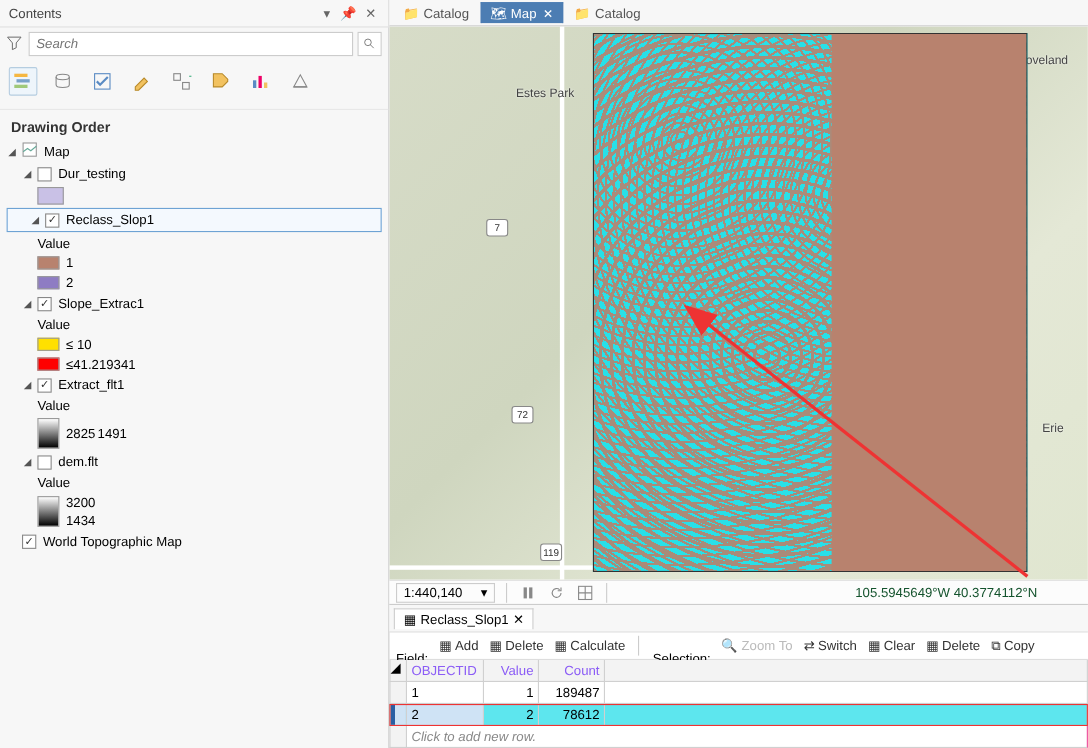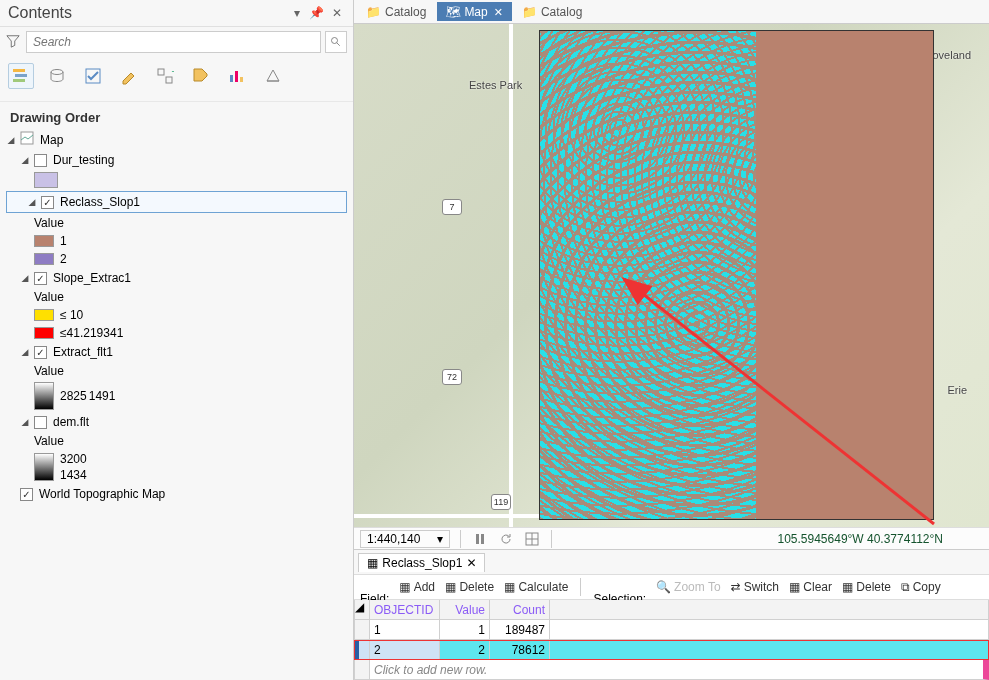--- a/index.html
+++ b/index.html
@@ -1,21 +1,21 @@
 <!DOCTYPE html>
 <html><head>
 <meta charset="utf-8">
 <style>
 * { box-sizing: border-box; margin: 0; padding: 0; font-family: "Segoe UI", Tahoma, sans-serif; font-size: 12px; }
 body { width: 989px; height: 680px; display: flex; background: #fff; overflow: hidden; }
 
 
 .contents { width: 354px; height: 100%; border-right: 1px solid #ccc; display: flex; flex-direction: column; background: #f7f7f7; }
 .contents-header { display: flex; align-items: center; padding: 4px 8px; background: #f7f7f7; border-bottom: 1px solid #e0e0e0; }
-.contents-title { font-size: 16px; color: #444; flex: 1; }
+.contents-title { font-size: 12px; color: #444; flex: 1; }
 .hdr-icon { width: 16px; height: 16px; margin-left: 4px; cursor: pointer; display: flex; align-items: center; justify-content: center; color: #666; }
 
 .search-row { display: flex; align-items: center; padding: 4px 6px; gap: 4px; }
 .filter-ic { width: 16px; height: 16px; cursor: pointer; }
 .search-input { flex: 1; border: 1px solid #ccc; padding: 3px 6px; color: #888; font-style: italic; }
 .search-btn { width: 22px; height: 22px; border: 1px solid #ccc; background: #fff; cursor: pointer; display:flex; align-items:center; justify-content:center; }
 
 .toolbar { display: flex; gap: 10px; padding: 6px 8px 12px 8px; border-bottom: 1px solid #e8e8e8; }
 .tb-btn { width: 26px; height: 26px; border: none; background: transparent; cursor: pointer; display:flex; align-items:center; justify-content:center; }
 .tb-btn.active { background: #eef5fb; border: 1px solid #b5cde0; border-radius: 2px; }
@@ -292,21 +292,21 @@
   </div>
 
   <div class="map-area">
     <div class="map-bg"></div>
     <div class="roads"></div>
     <span class="city" style="left:115px; top:55px;">Estes Park</span>
     <span class="city" style="left:230px; top:6px; font-style:italic;">Big-Thompson Canyon</span>
     <span class="city" style="right:18px; top:25px;">Loveland</span>
     <span class="city" style="right:22px; top:360px;">Erie</span>
     <span class="shield" style="left:88px; top:175px;">7</span>
-    <span class="shield" style="left:88px; top:345px;">72</span>
+    <span class="shield" style="left:111px; top:345px;">72</span>
     <span class="shield" style="left:137px; top:470px;">119</span>
 
     <div class="raster">
       <div class="tex"></div>
       <div class="right"></div>
     </div>
 
     <svg class="arrow-anno" viewBox="0 0 350 270">
       <defs>
           <marker id="ah" markerWidth="12" markerHeight="12" refX="9" refY="4" orient="auto">
@@ -410,18 +410,18 @@
       </div>
       <div class="grid-row sel hl-outline">
         <div class="rowhead"></div>
         <div class="gc col-oid">2</div>
         <div class="gc col-val">2</div>
         <div class="gc col-cnt">78612</div>
         <div class="gc col-rest"></div>
       </div>
       <div class="grid-row">
         <div class="rowhead"></div>
-        <div class="gc newrow" style="flex:1;border-right:6px solid #ec4899;">Click to add new row.</div>
+        <div class="gc newrow" style="flex:1;border-right:1px solid #ec4899;">Click to add new row.</div>
       </div>
     </div>
   </div>
 
 </div>
 
 </body></html>

